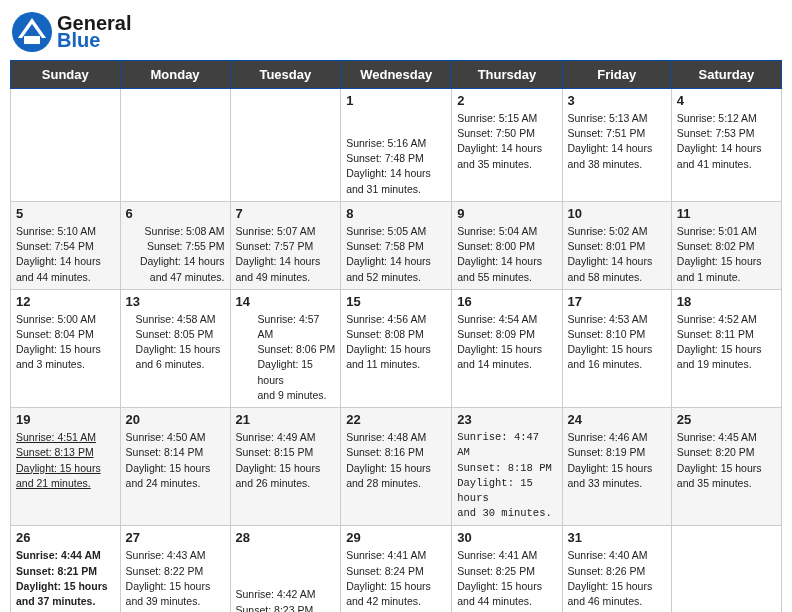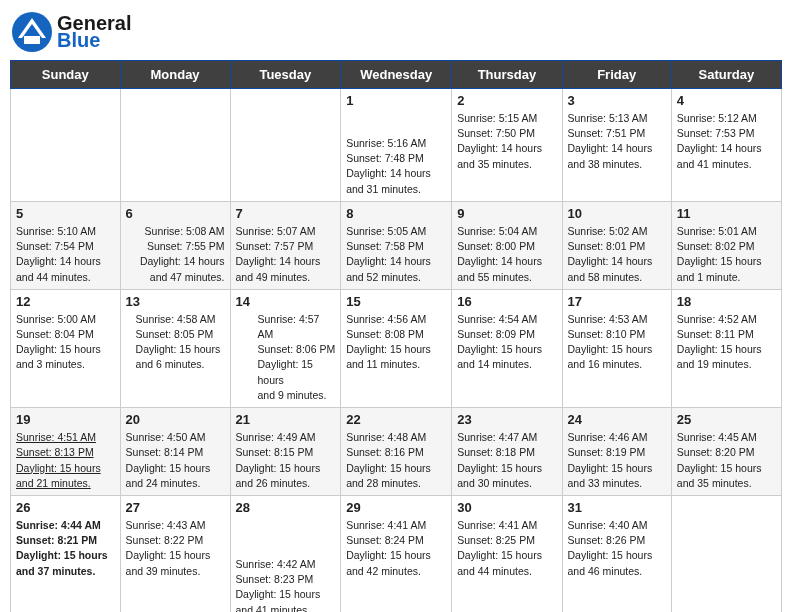--- a/index.html
+++ b/index.html
@@ -273,21 +273,21 @@
         </td>
         <td>
           <span class="day-num">22</span>
           <div class="day-info" style="white-space: pre-wrap;">Sunrise: 4:48 AM
 Sunset: 8:16 PM
 Daylight: 15 hours
 and 28 minutes.</div>
         </td>
         <td>
           <span class="day-num">23</span>
-          <div class="day-info" style="white-space: pre-wrap;">Sunrise: 4:47 AM
+          <div class="day-info" style="white-space: pre-wrap; font-family: Liberation Mono, monospace;">Sunrise: 4:47 AM
 Sunset: 8:18 PM
 Daylight: 15 hours
 and 30 minutes.</div>
         </td>
         <td>
           <span class="day-num">24</span>
           <div class="day-info" style="white-space: pre-wrap;">Sunrise: 4:46 AM
 Sunset: 8:19 PM
 Daylight: 15 hours
 and 33 minutes.</div>

